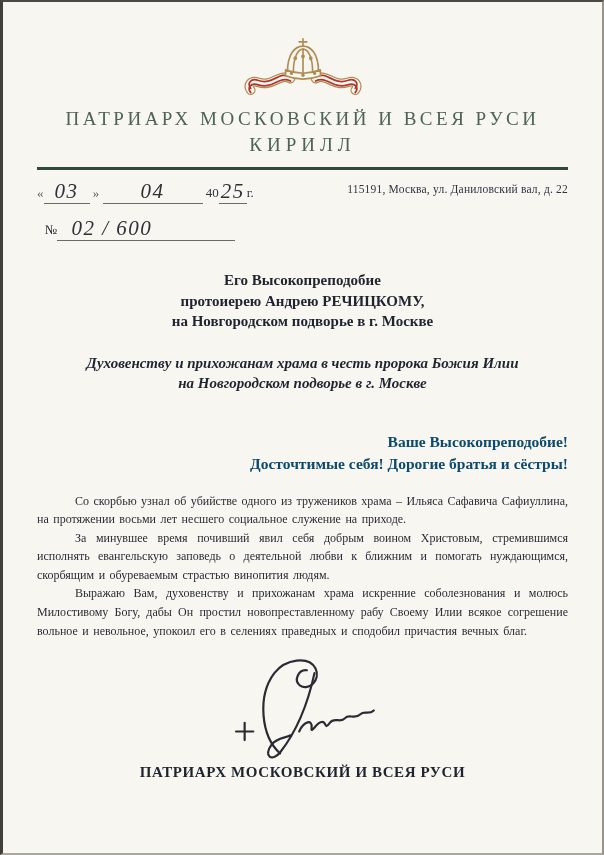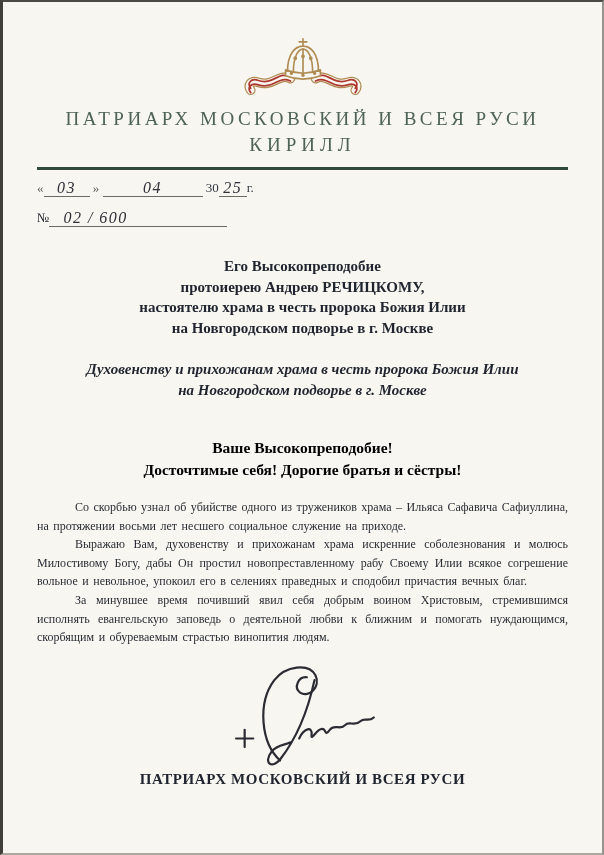--- a/index.html
+++ b/index.html
@@ -56,50 +56,50 @@
     border-bottom: 1px solid #6b6b66;
     text-align: center;
     vertical-align: baseline;
   }
   .blank.day   { width: 46px; }
   .blank.month { width: 100px; }
   .blank.year  { width: 28px; }
   .blank.num   { width: 178px; text-align: left; padding-left: 14px; }
   .hand {
     font-style: italic;
-    font-size: 16px;
+    font-size: 21px;
     letter-spacing: 1.5px;
     color: #2f3038;
     position: relative;
     top: 1px;
     text-align: right;
   }
   .hq { color: #555; }
   .addr { font-size: 11.5px; padding-top: 5px; letter-spacing: 0.2px; }
-  .num-line { margin-top: 11px; font-size: 13px; }
+  .num-line { margin-top: 11px; font-size: 13px; margin-left: 8px; }
 
   
   .addressee {
     margin-top: 29px;
     text-align: center;
     font-weight: bold;
     font-size: 15px;
     line-height: 20.5px;
     color: #1f242e;
   }
   .addressee .grp2 { margin-top: 21px; font-style: italic; }
 
   
   .salutation {
     margin-top: 37px;
-    text-align: center;
+    text-align: right;
     font-weight: bold;
     font-size: 15.5px;
     line-height: 22px;
-    color: #000000;
+    color: #0c4a6e;
   }
 
   
   .body-text {
     margin-top: 17px;
     font-size: 12px;
     line-height: 18.6px;
     text-align: justify;
     color: #292c34;
   }
@@ -159,50 +159,50 @@
     <div class="line2">КИРИЛЛ</div>
   </div>
 
   <div class="rule"></div>
 
   <div class="ref-row">
     <div class="date-line">
       <span class="hq">«</span><span class="blank day"><span class="hand">03</span></span>
       <span class="hq">»</span>
       <span class="blank month"><span class="hand">04</span></span>
-      <span>30</span><span class="blank year"><span class="hand">25</span></span><span>г.</span>
+      <span>40</span><span class="blank year"><span class="hand">25</span></span><span>г.</span>
     </div>
+    <div class="addr">115191, Москва, ул. Даниловский вал, д. 22</div>
   </div>
 
   <div class="num-line">
     <span>№</span><span class="blank num"><span class="hand">02 / 600</span></span>
   </div>
 
   <div class="addressee">
     <div class="grp1">
       <div>Его Высокопреподобие</div>
       <div>протоиерею Андрею РЕЧИЦКОМУ,</div>
-      <div>настоятелю храма в честь пророка Божия Илии</div>
       <div>на Новгородском подворье в г. Москве</div>
     </div>
     <div class="grp2">
       <div>Духовенству и прихожанам храма в честь пророка Божия Илии</div>
       <div>на Новгородском подворье в г. Москве</div>
     </div>
   </div>
 
   <div class="salutation">
     <div>Ваше Высокопреподобие!</div>
     <div>Досточтимые себя! Дорогие братья и сёстры!</div>
   </div>
 
   <div class="body-text">
     <p>Со скорбью узнал об убийстве одного из тружеников храма – Ильяса Сафавича Сафиуллина, на протяжении восьми лет несшего социальное служение на приходе.</p>
+    <p>За минувшее время почивший явил себя добрым воином Христовым, стремившимся исполнять евангельскую заповедь о деятельной любви к ближним и помогать нуждающимся, скорбящим и обуреваемым страстью винопития людям.</p>
     <p>Выражаю Вам, духовенству и прихожанам храма искренние соболезнования и молюсь Милостивому Богу, дабы Он простил новопреставленному рабу Своему Илии всякое согрешение вольное и невольное, упокоил его в селениях праведных и сподобил причастия вечных благ.</p>
-    <p>За минувшее время почивший явил себя добрым воином Христовым, стремившимся исполнять евангельскую заповедь о деятельной любви к ближним и помогать нуждающимся, скорбящим и обуреваемым страстью винопития людям.</p>
   </div>
 
   <div class="sig-wrap">
     <svg width="180" height="110" viewBox="0 0 180 115" xmlns="http://www.w3.org/2000/svg">
       <g fill="none" stroke="#2b2b33" stroke-width="2.3" stroke-linecap="round" stroke-linejoin="round">
 
         <path d="M20 81 H38"></path>
         <path d="M29 72 V90"></path>
 
         <path d="M66 104 C46 86 42 44 60 20 C72 5 96 2 103 15 C109 27 96 39 87 33 C80 28 85 16 94 17"></path>

